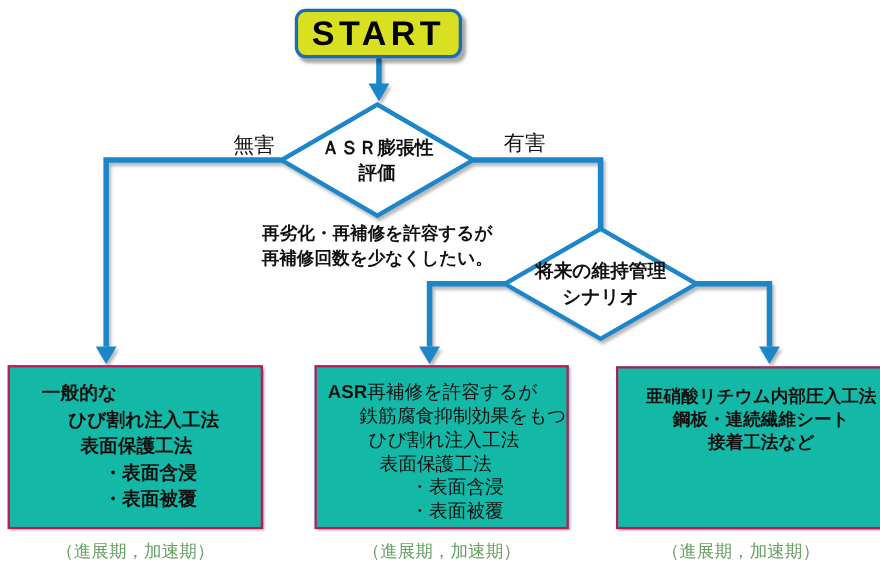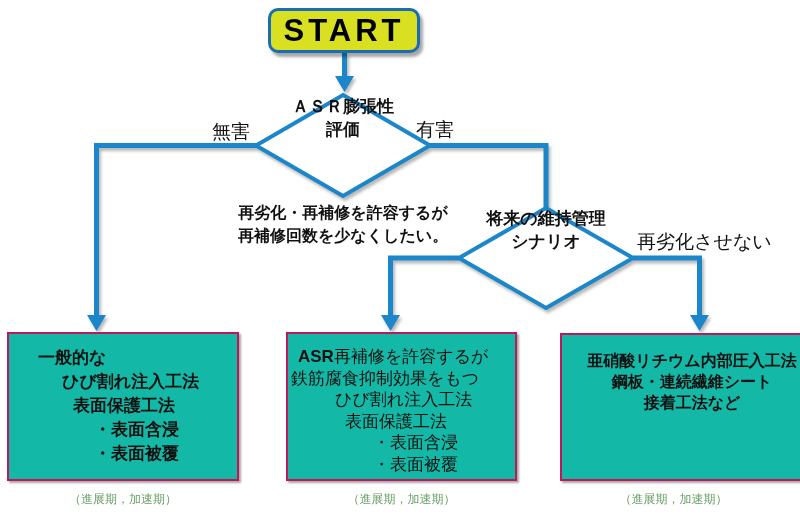--- a/index.html
+++ b/index.html
@@ -11,49 +11,49 @@
   svg.wires{position:absolute;left:0;top:0;filter:drop-shadow(2px 3px 1.5px rgba(0,0,0,0.28));}
   
   .start-node{
     position:absolute;left:268px;top:8px;width:152px;height:45px;box-sizing:border-box;
     background:#d9df21;border:3px solid #1a6cb5;border-radius:10px;
     display:flex;align-items:center;justify-content:center;
     font-size:31px;font-weight:bold;letter-spacing:4px;color:#000;
     box-shadow:3px 4px 3px rgba(0,0,0,0.35);
   }
   
-  .dlabel{position:absolute;display:flex;flex-direction:column;align-items:center;justify-content:flex-start;
+  .dlabel{position:absolute;display:flex;flex-direction:column;align-items:center;justify-content:center;
     font-weight:bold;font-size:17px;line-height:23px;text-align:center;}
   .dlabel.d1{left:256px;top:95px;width:174px;height:101px;}
   .dlabel.d2{left:458px;top:207px;width:176px;height:101px;}
   
   .elabel{position:absolute;font-weight:normal;font-size:19px;white-space:nowrap;}
   .elabel.harmless{left:212px;top:119px;}
-  .elabel.harmful{left:416px;top:117px;}
+  .elabel.harmful{left:458px;top:117px;}
   .elabel.no-redet{left:637px;top:229px;}
   .note{position:absolute;left:215px;top:201px;width:256px;text-align:center;
     font-weight:bold;font-size:16px;line-height:23px;white-space:nowrap;}
   
   .obox{position:absolute;top:332px;height:149px;box-sizing:border-box;background:#14b8a6;
     border:2px solid #be185d;box-shadow:2px 2px 2px rgba(0,0,0,0.35);}
   .obox.b1{left:7px;width:232px;}
   .obox.b2{left:286px;top:332px;width:231px;}
   .obox.b3{left:560px;top:333px;width:264px;height:148px;}
   .obox .inner{padding-top:12px;}
   .b1 .line{font-weight:bold;font-size:17px;line-height:24px;white-space:nowrap;}
   .b1 .ml0{margin-left:29px;} .b1 .ml1{margin-left:53px;} .b1 .ml2{margin-left:64px;}
   .b1 .ml3{margin-left:85px;} .b1 .ml4{margin-left:85px;}
   .b2 .line{font-family:"Liberation Serif","DejaVu Serif",serif;font-size:17px;line-height:21.5px;white-space:nowrap;}
   .b2 .asr{font-family:"Liberation Sans","DejaVu Sans",sans-serif;font-weight:bold;}
-  .b2 .ml0{margin-left:10px;} .b2 .ml1{margin-left:3px;} .b2 .ml2{margin-left:47px;}
+  .b2 .ml0{margin-left:10px;} .b2 .ml1{margin-left:3px;text-align:right;} .b2 .ml2{margin-left:47px;}
   .b2 .ml3{margin-left:57px;} .b2 .ml4{margin-left:85px;} .b2 .ml5{margin-left:85px;}
   .b3 .inner{padding-top:15px;}
   .b3 .line{font-weight:bold;font-size:16px;line-height:21px;text-align:center;white-space:nowrap;}
   
-  .phase{position:absolute;top:491px;text-align:center;color:#69a066;font-size:12px;white-space:nowrap;}
+  .phase{position:absolute;top:491px;text-align:center;color:#69a066;font-size:16px;white-space:nowrap;}
   .phase.p1{left:7px;width:232px;}
   .phase.p2{left:286px;width:231px;}
   .phase.p3{left:560px;width:227px;}
 </style>
 </head>
 <body>
 
 <div class="stage">
 
   <svg class="wires" width="800" height="524" viewBox="0 0 800 524">
@@ -92,21 +92,20 @@
     <div>将来の維持管理</div>
     <div>シナリオ</div>
   </div>
 
   <div class="elabel harmless">無害</div>
   <div class="elabel harmful">有害</div>
   <div class="note">
     <div>再劣化・再補修を許容するが</div>
     <div>再補修回数を少なくしたい。</div>
   </div>
-  <div class="elabel no-redet">再劣化させない</div>
 
   <div class="obox b1">
     <div class="inner">
       <div class="line ml0">一般的な</div>
       <div class="line ml1">ひび割れ注入工法</div>
       <div class="line ml2">表面保護工法</div>
       <div class="line ml3">・表面含浸</div>
       <div class="line ml4">・表面被覆</div>
     </div>
   </div>

